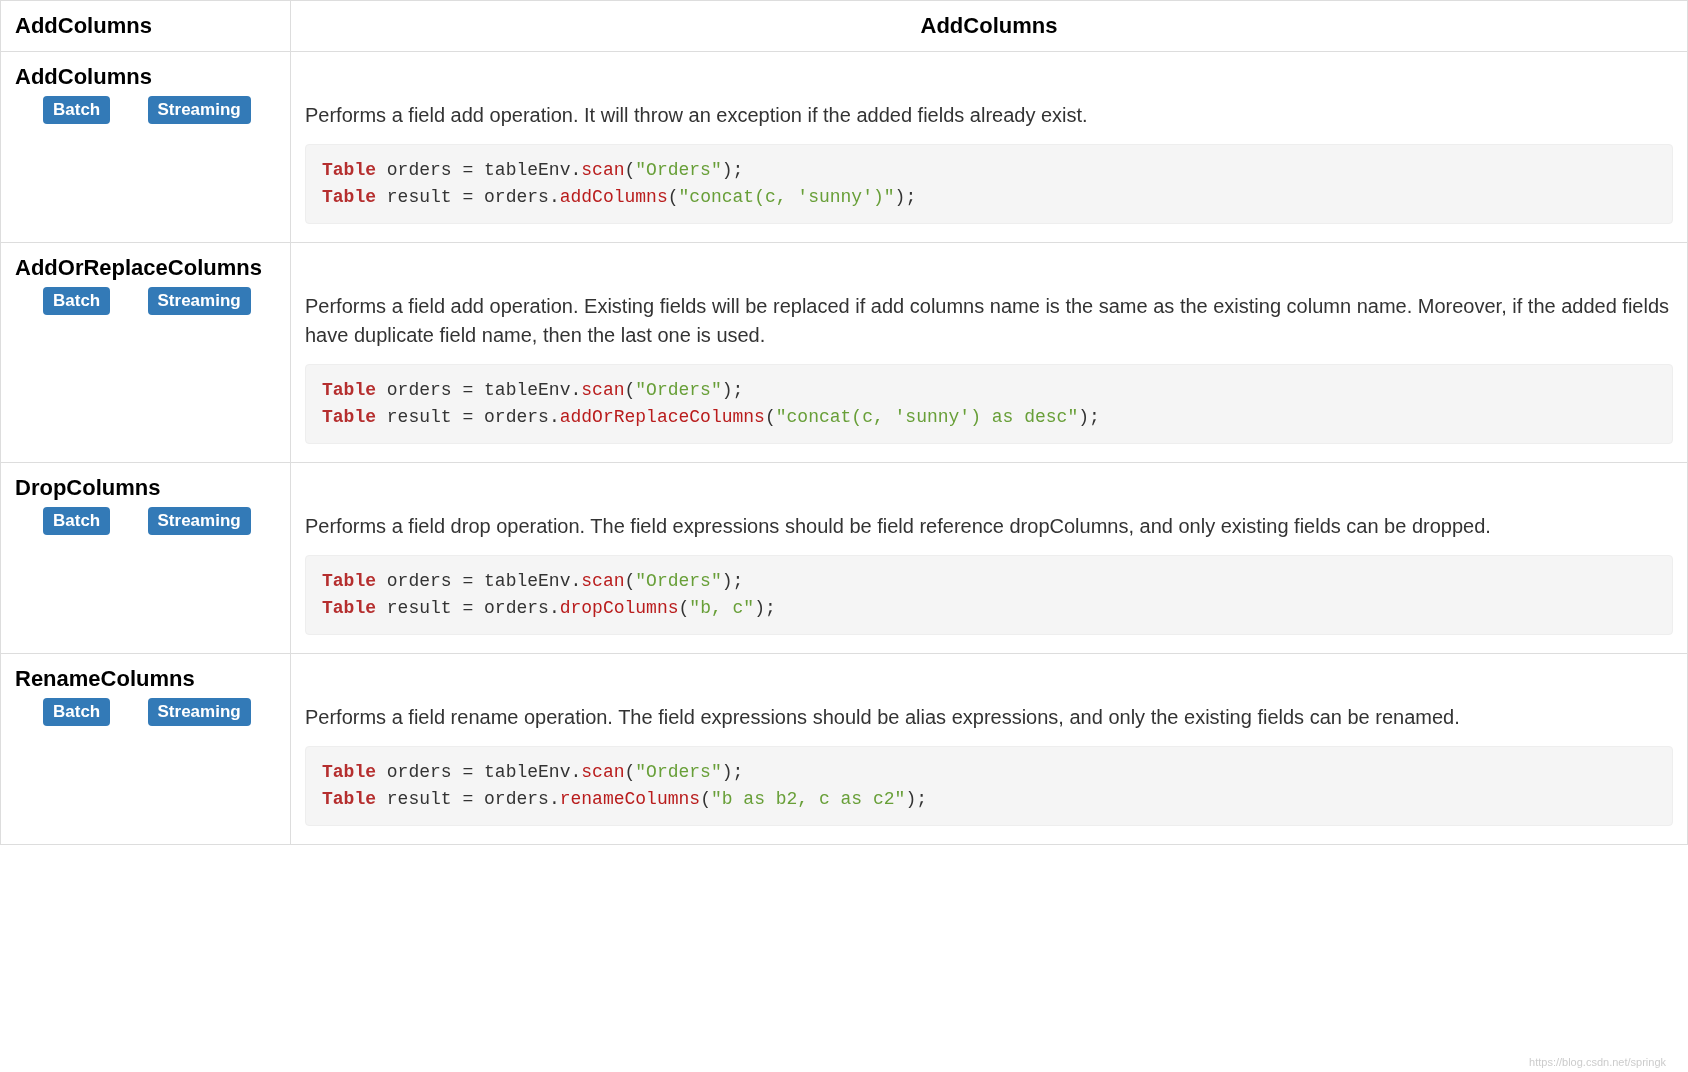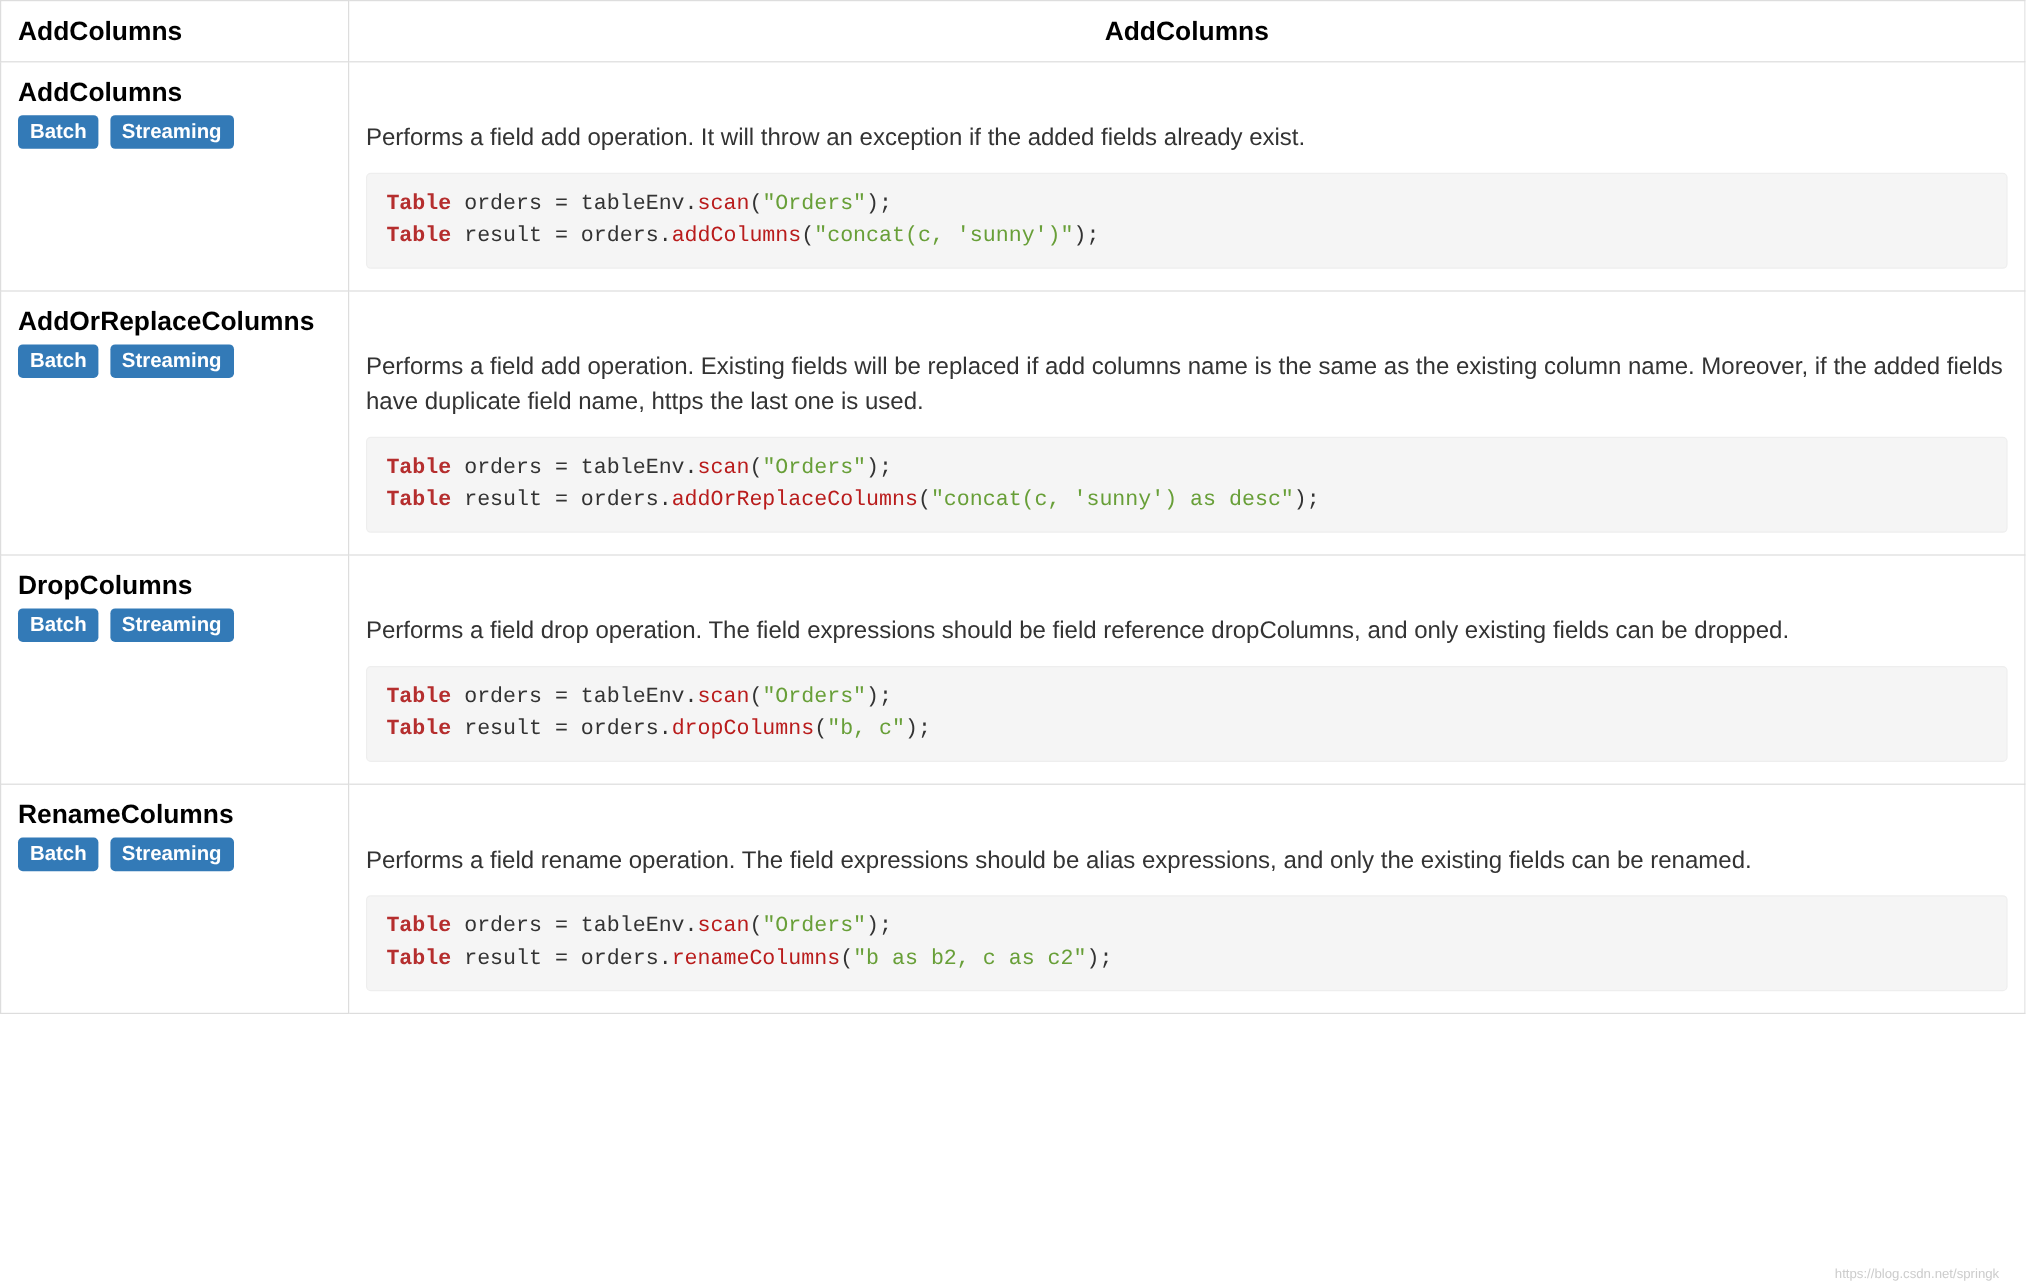--- a/index.html
+++ b/index.html
@@ -45,20 +45,21 @@
   .badge {
     display: inline-block;
     background: #337ab7;
     color: #fff;
     font-size: 17px;
     font-weight: 700;
     padding: 4px 10px;
     border-radius: 4px;
     margin-right: 4px;
     line-height: 1.2;
+    margin-left: 28px;
   }
   .desc-text {
     font-size: 20px;
     color: #333;
     line-height: 1.45;
     margin-bottom: 14px;
     margin-top: 37px;
   }
   pre.code {
     background: #f5f5f5;
@@ -112,21 +113,21 @@
       </td>
     </tr>
 
     <tr>
       <td class="op-col">
         <span class="op-name">AddOrReplaceColumns</span>
         <span class="badge">Batch</span>
         <span class="badge">Streaming</span>
       </td>
       <td>
-        <div class="desc-text">Performs a field add operation. Existing fields will be replaced if add columns name is the same as the existing column name. Moreover, if the added fields have duplicate field name, https the last one is used.</div>
+        <div class="desc-text">Performs a field add operation. Existing fields will be replaced if add columns name is the same as the existing column name. Moreover, if the added fields have duplicate field name, then the last one is used.</div>
         <pre class="code"><span class="tk-type">Table</span><span class="tk-plain"> orders </span><span class="tk-punc">=</span><span class="tk-plain"> tableEnv</span><span class="tk-punc">.</span><span class="tk-method">scan</span><span class="tk-punc">(</span><span class="tk-str">"Orders"</span><span class="tk-punc">);</span>
 <span class="tk-type">Table</span><span class="tk-plain"> result </span><span class="tk-punc">=</span><span class="tk-plain"> orders</span><span class="tk-punc">.</span><span class="tk-method">addOrReplaceColumns</span><span class="tk-punc">(</span><span class="tk-str">"concat(c, 'sunny') as desc"</span><span class="tk-punc">);</span></pre>
       </td>
     </tr>
 
     <tr>
       <td class="op-col">
         <span class="op-name">DropColumns</span>
         <span class="badge">Batch</span>
         <span class="badge">Streaming</span>

